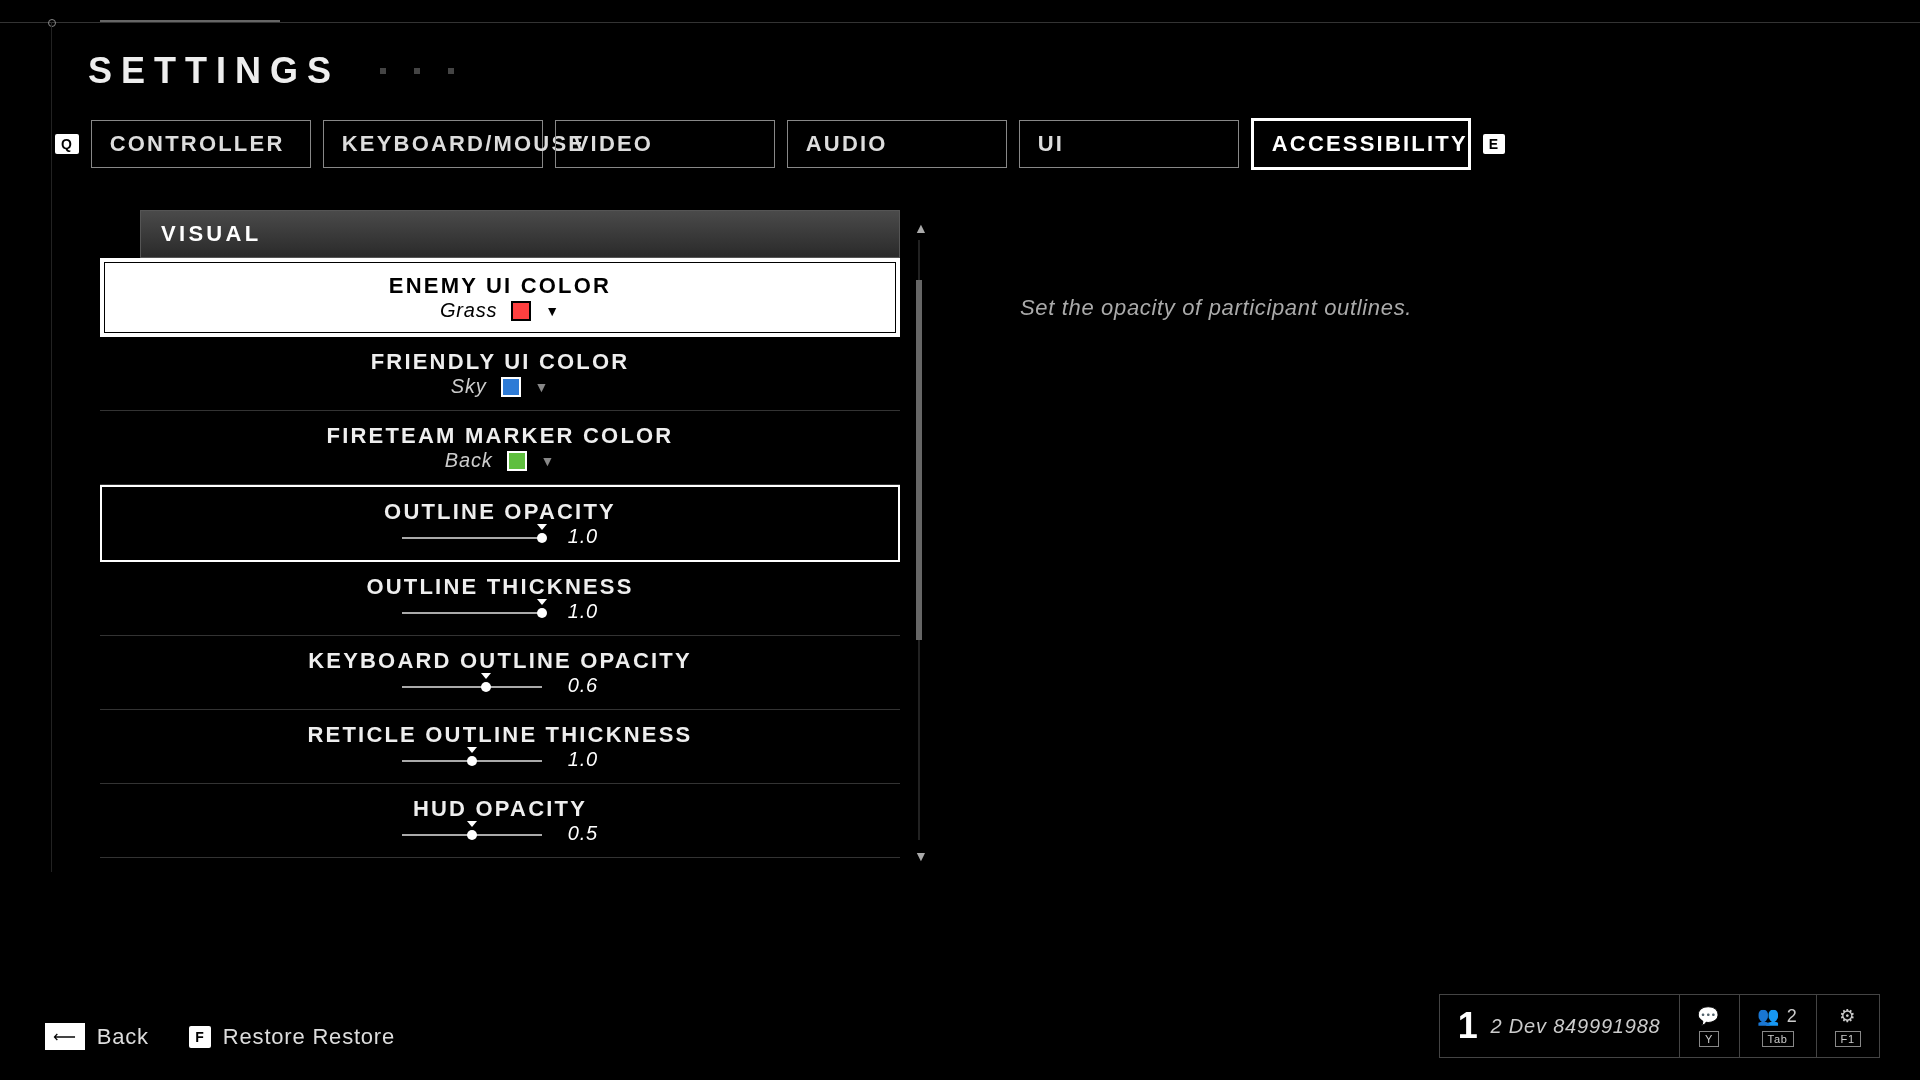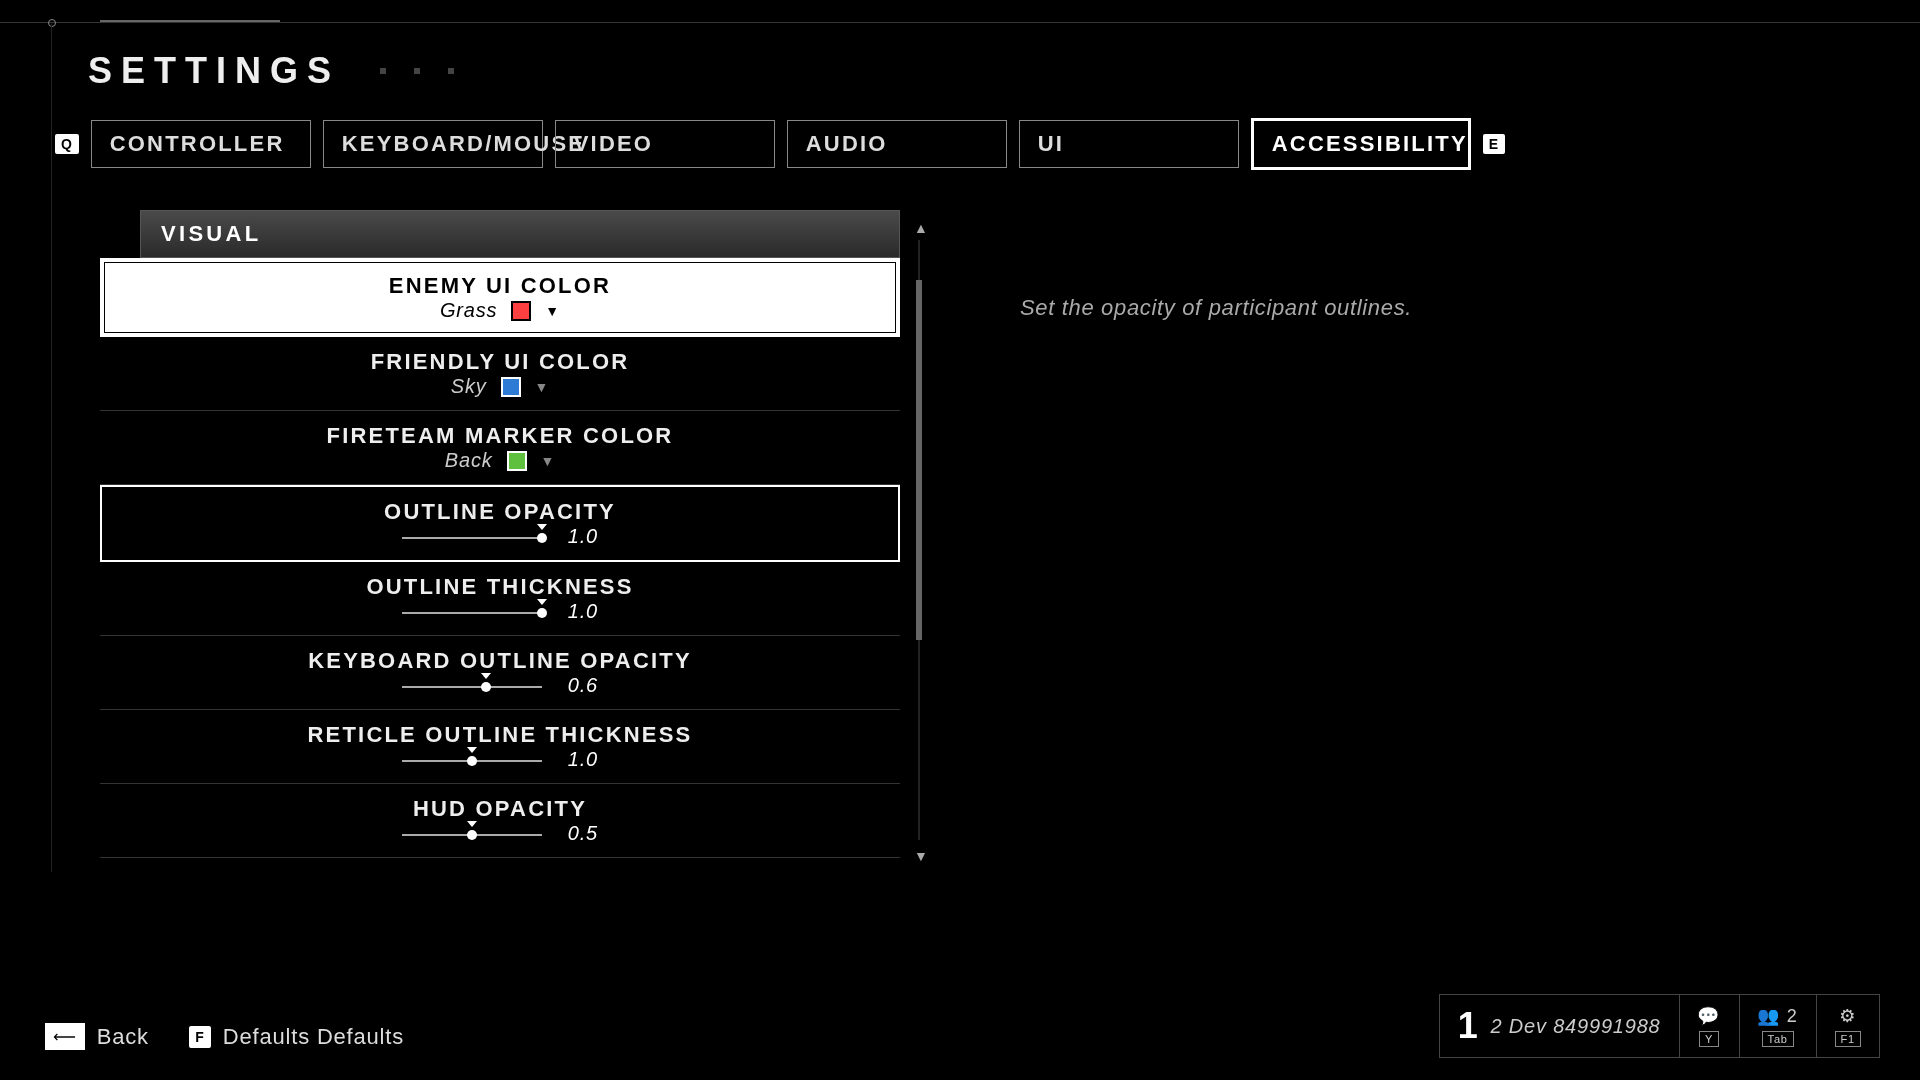--- a/index.html
+++ b/index.html
@@ -456,21 +456,21 @@
 
 <div class="description">Set the opacity of participant outlines.</div>
 
 <div class="footer">
   <div class="footer-item">
     <span class="back-arrow">⟵</span>
     <span>Back</span>
   </div>
   <div class="footer-item">
     <span class="key-badge">F</span>
-    <span>Defaults Defaults</span>
+    <span>Restore Restore</span>
   </div>
 </div>
 
 <div class="status-bar">
   <div class="status-seg">
     <span class="status-big">1</span>
     <span class="status-build">2 Dev 849991988</span>
   </div>
   <div class="status-seg">
     <div class="status-col">

